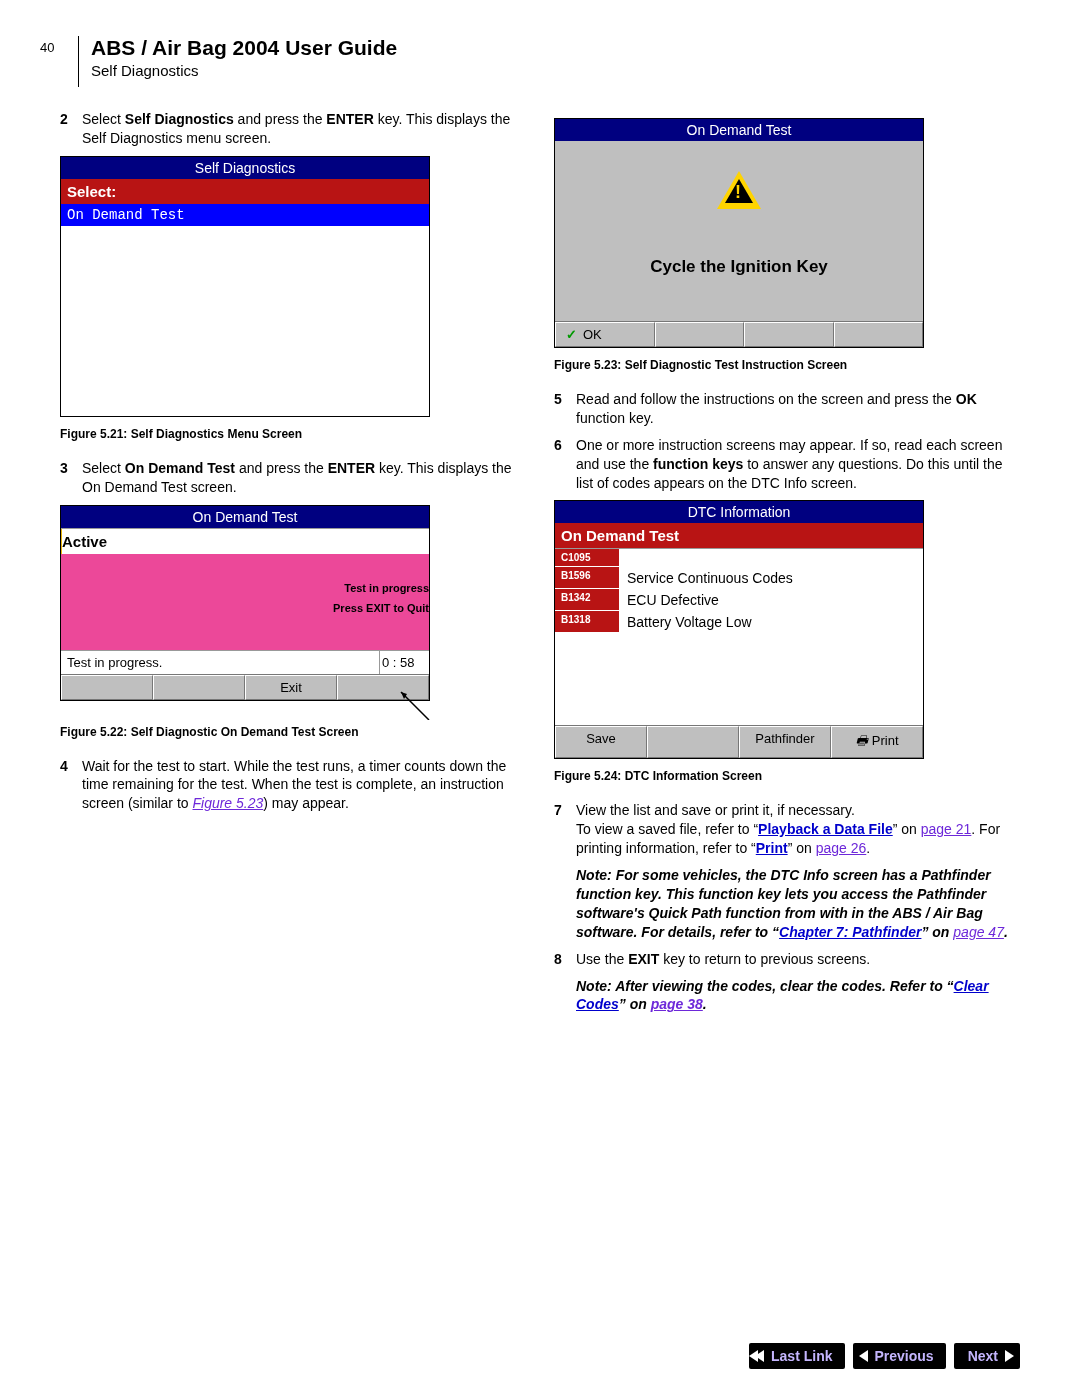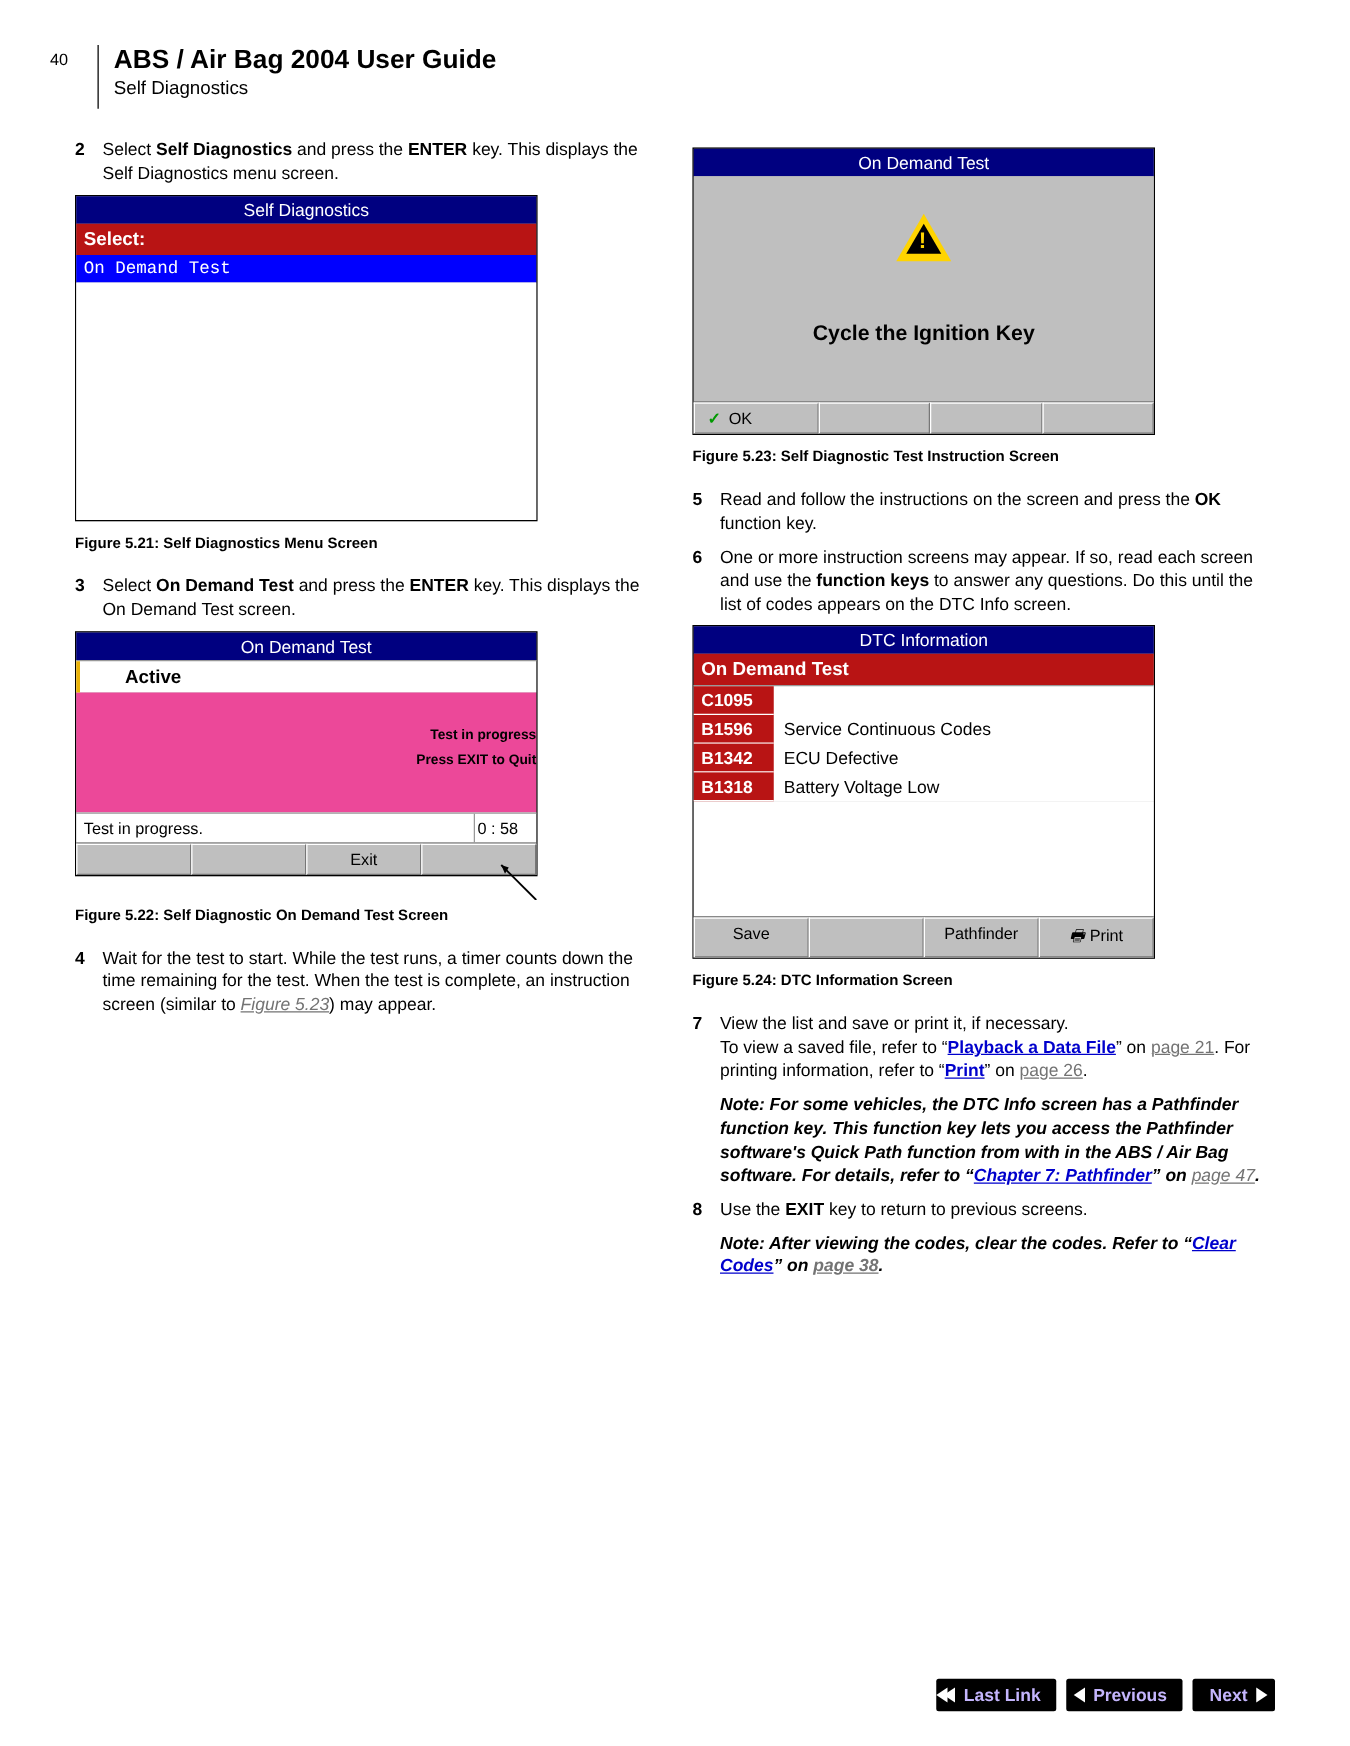--- a/index.html
+++ b/index.html
@@ -80,26 +80,25 @@
     display: flex;
     border-top: 1px solid #999;
   }
   .dev-status-row .label {
     font-weight: bold;
     padding: 4px 6px;
     flex: 1;
     font-size: 15px;
   }
   .dev-status-row .val {
-    border-left: 3px solid #eab308;
+    border-left: 1px solid #eab308;
     padding: 4px 0;
     width: 120px;
     font-weight: bold;
     font-size: 15px;
-    text-align: center;
   }
   .dev-body-gray {
     background: #ec4899;
     text-align: right;
     padding: 28px 0 36px 0;
     font-weight: bold;
     font-size: 11px;
   }
   .dev-body-gray .line2 { margin-top: 8px; }
   .dev-footer {
@@ -162,28 +161,28 @@
   .dev-instr .gap { height: 48px; }
   .dev-instr .msg1 { font-weight: bold; font-size: 17px; }
   .dev-instr .msg2 { font-weight: bold; font-size: 17px; margin-top:2px;}
   .ok-row .check { color: #009900; font-weight: bold; margin-right:6px; }
 
   .dtc-codes { background:#fff; border-top:1px solid #999;}
   .dtc-row { display:flex; border-bottom:0; }
   .dtc-code {
     background:#b81414; color:#fff; font-weight:bold;
     width:64px; padding:3px 6px; border-bottom:1px solid #fff;
-    font-size:14px;
+    font-size:10px;
   }
   .dtc-desc { padding:3px 8px; font-size:14px; flex:1; }
   .dtc-row.hi .dtc-desc { background:#0000ff; color:#fff; }
   .dtc-body-pad { height: 92px; background:#fff; }
 
   .link { color:#0000cc; text-decoration: underline; font-weight:bold; }
-  .linkplain { color:#737373; }
+  .linkplain { color:#6d28d9; }
   .italic { font-style: italic; }
 
   .nav-footer {
     position: absolute;
     bottom: 28px;
     right: 60px;
     display: flex;
     gap: 8px;
   }
   .nav-btn {

